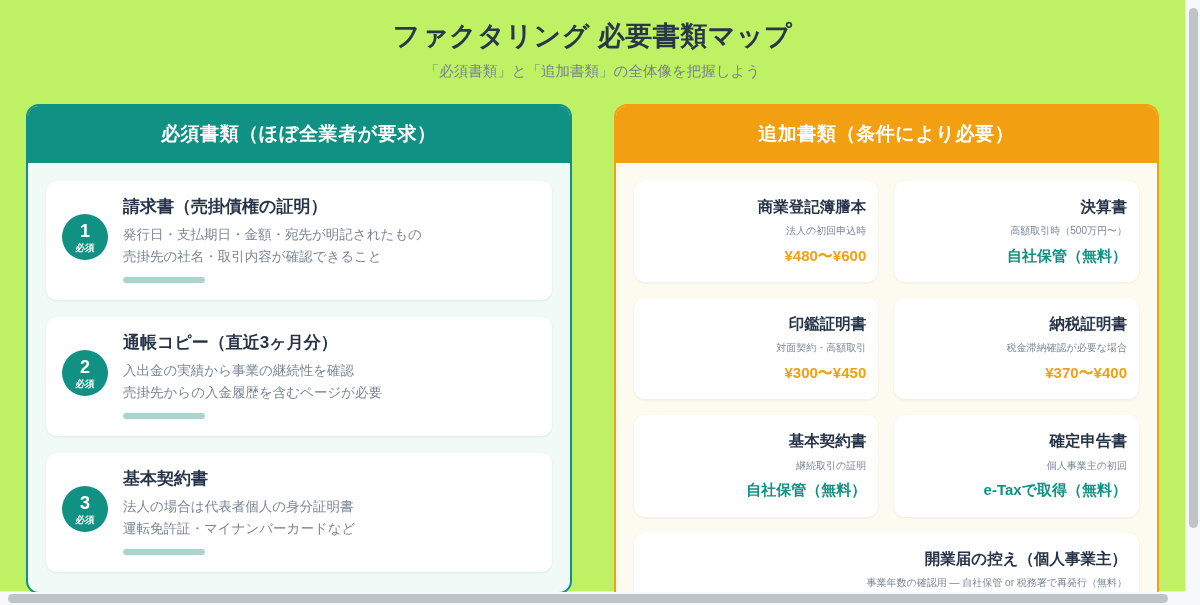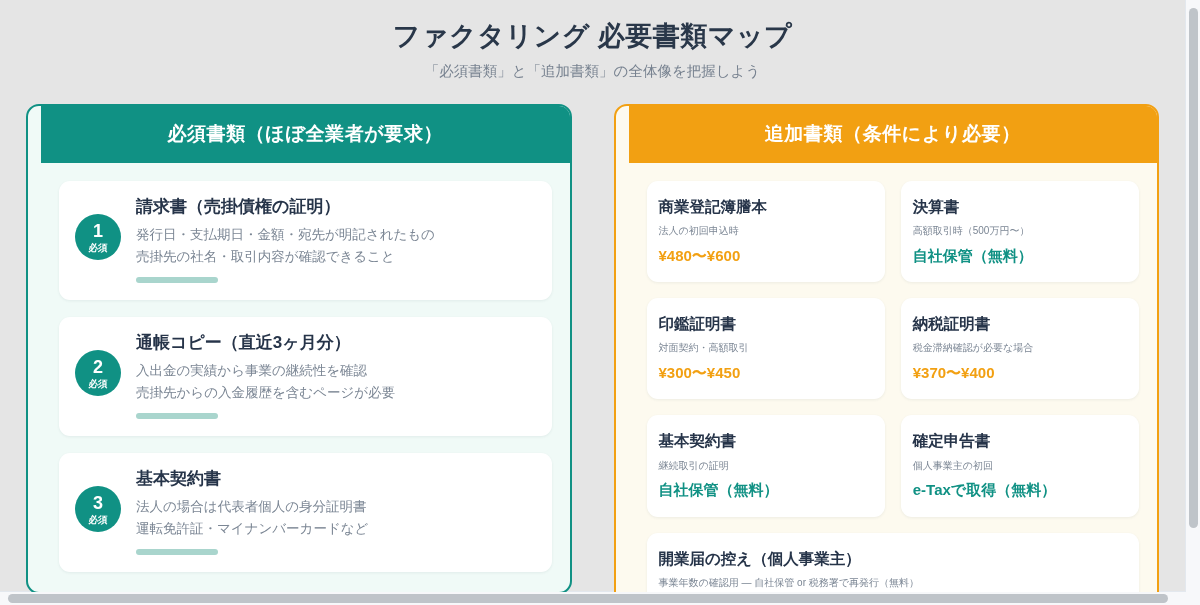--- a/index.html
+++ b/index.html
@@ -16,21 +16,21 @@
     color: #2e3d50;
     position: relative;
   }
 
   
   .page {
     position: absolute;
     left: 0; top: 0;
     width: 1186px;
     height: 592px;
-    background: #e5e5e5;
+    background: #bef264;
     border-right: 1px solid #e3e8ee;
     border-bottom: 1px solid #e3e8ee;
     padding: 18px 26px 0 26px;
   }
 
   
   .hdr { text-align: center; }
   .hdr-title {
     font-size: 27px;
     font-weight: bold;
@@ -50,21 +50,20 @@
     display: flex;
     gap: 42px;
     margin-top: 21px;
     align-items: flex-start;
   }
   .col { flex: 1; min-width: 0; }
 
   .panel {
     border-radius: 13px;
     overflow: hidden;
-    padding-left: 13px;
   }
   .panel-req {
     background: #f0faf7;
     border: 2px solid #109184;
   }
   .panel-add {
     background: #fdfaef;
     border: 2px solid #f2a012;
   }
 
@@ -142,21 +141,21 @@
 
   
   .add-grid {
     display: flex;
     flex-wrap: wrap;
     gap: 16px;
   }
   .add-card {
     background: #ffffff;
     border-radius: 11px;
-    text-align: left;
+    text-align: right;
     padding: 16px 12px 17px;
     box-shadow: 0 1px 3px rgba(32,50,70,0.07);
     width: calc(50% - 8px);
   }
   .add-card.wide { width: 100%; }
 
   .add-title {
     font-size: 15.5px;
     font-weight: bold;
     color: #263449;

